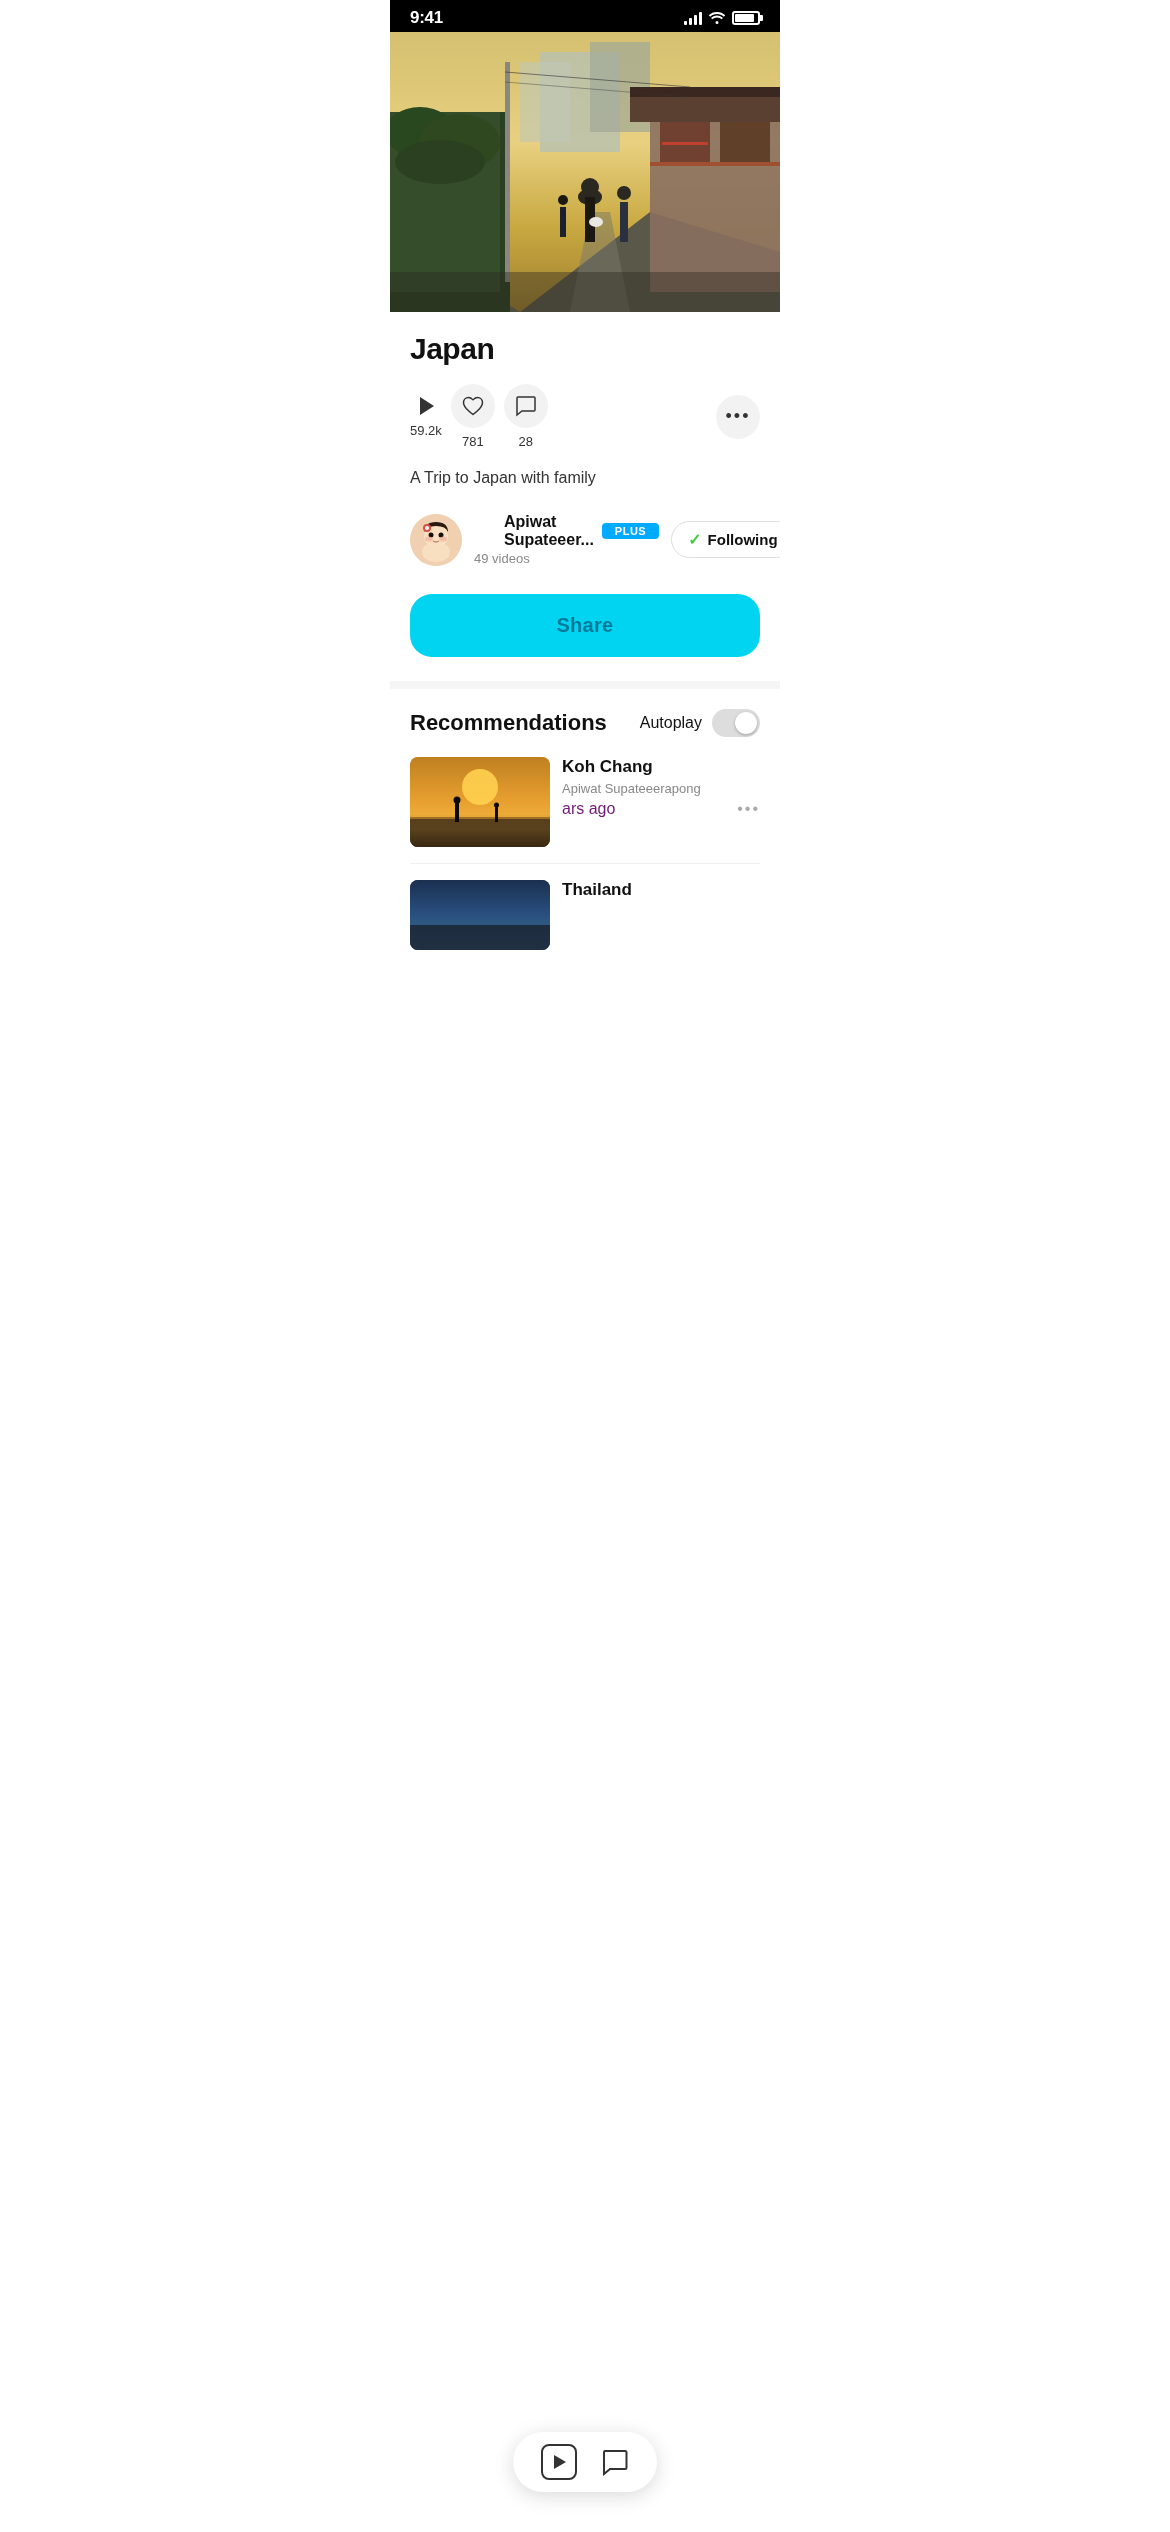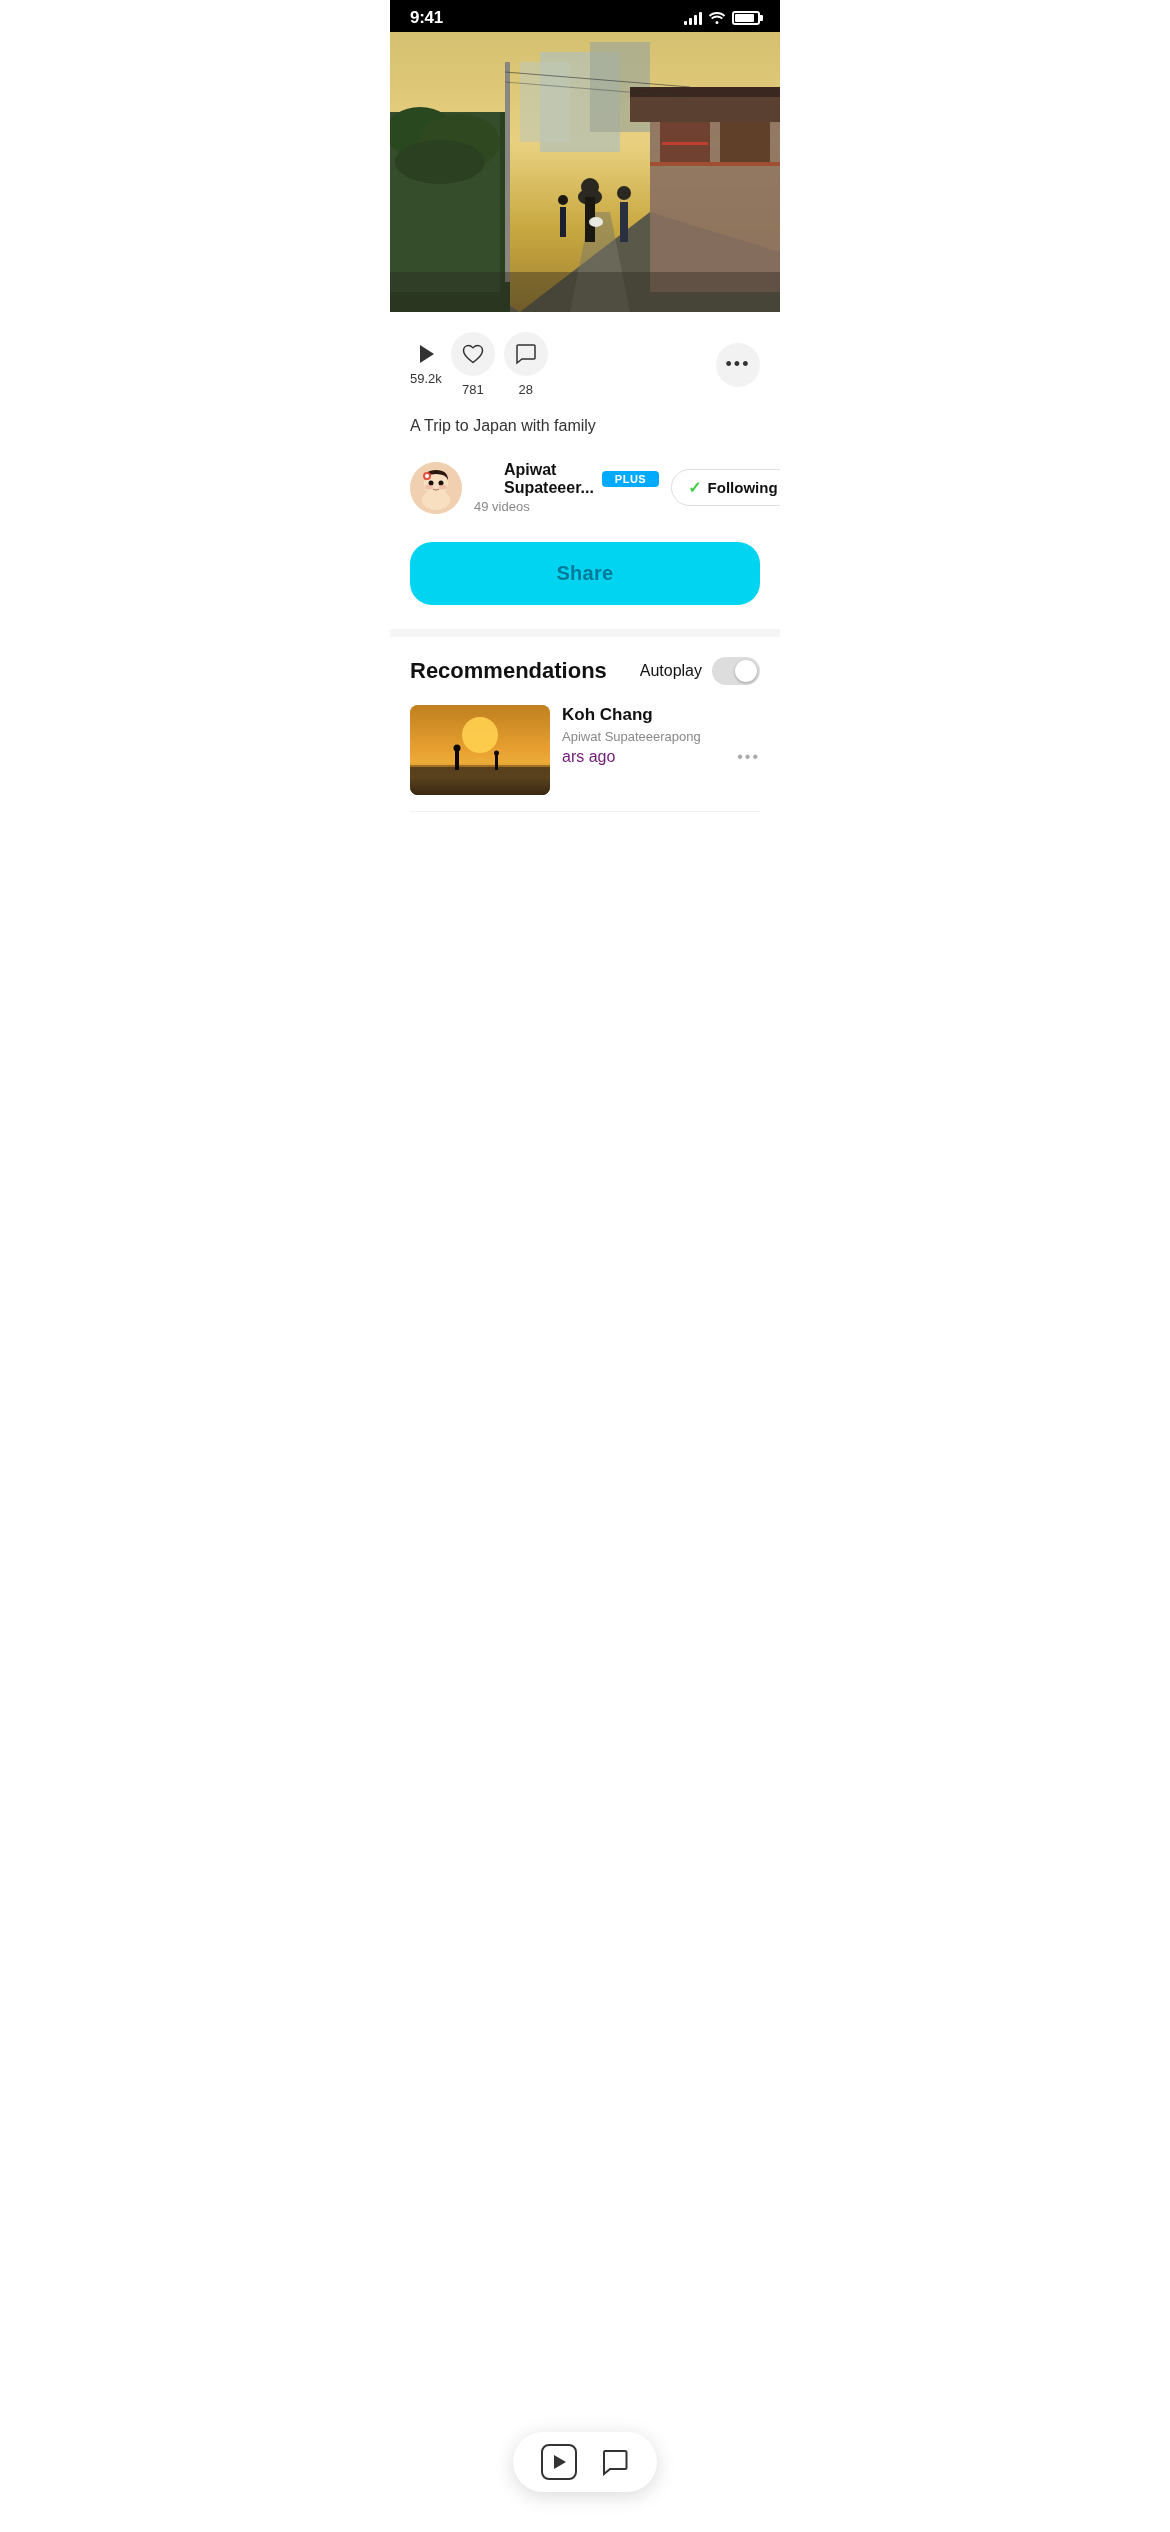--- a/index.html
+++ b/index.html
@@ -473,20 +473,21 @@
     </g>
 
     <rect x="0" y="240" width="390" height="40" fill="#2a2820" opacity="0.4"></rect>
 
     <line x1="115" y1="40" x2="300" y2="55" stroke="#333" stroke-width="1" opacity="0.6"></line>
     <line x1="115" y1="50" x2="300" y2="65" stroke="#333" stroke-width="0.8" opacity="0.5"></line>
   </svg>
 </div>
 
 <div class="content">
+  <h1 class="video-title">Japan</h1>
 
   <div class="stats-row">
 
     <div class="stat-item">
       <button class="stat-play-btn">
         <svg width="22" height="22" viewBox="0 0 22 22" fill="none">
           <polygon points="5,2 19,11 5,20" fill="#333"></polygon>
         </svg>
       </button>
       <span class="stat-value">59.2k</span>
@@ -600,20 +601,38 @@
     <div class="rec-info">
       <div class="rec-title">Koh Chang</div>
       <div class="rec-creator">Apiwat Supateeerapong</div>
       <div class="rec-meta-row">
         <span class="rec-time">ars ago</span>
         <button class="rec-more-btn">•••</button>
       </div>
     </div>
   </div>
 
+  <div class="rec-item" style="padding-bottom: 0; border-bottom: none; margin-bottom: 80px;">
+    <div class="rec-thumbnail rec-thumb-2" style="height:70px;">
+      <svg width="140" height="70" viewBox="0 0 140 70" xmlns="http://www.w3.org/2000/svg">
+        <defs>
+          <linearGradient id="oceanGrad" x1="0" y1="0" x2="0" y2="1">
+            <stop offset="0%" stop-color="#1a3050"></stop>
+            <stop offset="50%" stop-color="#2a5080"></stop>
+            <stop offset="100%" stop-color="#3a7080"></stop>
+          </linearGradient>
+        </defs>
+        <rect width="140" height="70" fill="url(#oceanGrad)"></rect>
+        <rect x="0" y="45" width="140" height="25" fill="#1a2030" opacity="0.8"></rect>
+      </svg>
+    </div>
+    <div class="rec-info">
+      <div class="rec-title">Thailand</div>
+    </div>
+  </div>
 </div>
 
 <div class="bottom-player">
   <button class="player-btn">
     <div class="player-play-icon">
       <svg width="16" height="16" viewBox="0 0 16 16">
         <polygon points="3,1 15,8 3,15" fill="#333"></polygon>
       </svg>
     </div>
   </button>

